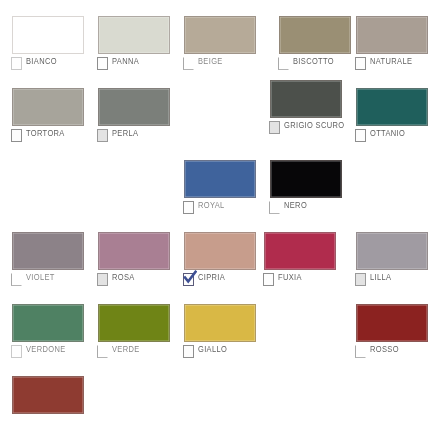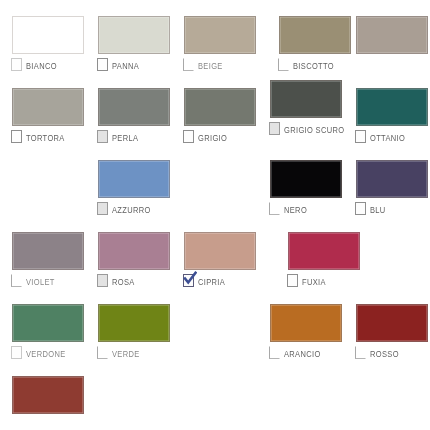--- a/index.html
+++ b/index.html
@@ -43,21 +43,21 @@
 
   .swatch-chip.is-white {
     border-color: rgba(205, 200, 196, 0.75);
   }
 
   .swatch-label-row {
     position: absolute;
     left: 11px;
     top: 57px;
     display: flex;
-    align-items: flex-end;
+    align-items: flex-start;
     gap: 4px;
     height: 14px;
   }
 
   .swatch-checkbox {
     position: relative;
     width: 11px;
     height: 13px;
     border: 1px solid #8e8e8e;
     background: #fdfdfd;
@@ -142,75 +142,65 @@
     </div>
     <div class="swatch-cell" style="left: 267px; top: 0px;">
       <div class="swatch-chip" title="BISCOTTO" style="background: rgb(154, 143, 116);"></div>
       <div class="swatch-label-row">
         <span class="swatch-checkbox partial"></span>
         <span class="swatch-name">BISCOTTO</span>
       </div>
     </div>
     <div class="swatch-cell" style="left: 344px; top: 0px;">
       <div class="swatch-chip" title="NATURALE" style="background: rgb(169, 158, 148);"></div>
+      <div class="swatch-label-row">
+        <span class="swatch-checkbox"></span>
+        <span class="swatch-name">NATURALE</span>
+      </div>
     </div>
     <div class="swatch-cell" style="left: 0px; top: 72px; padding-left: 39px;">
       <div class="swatch-chip" title="TORTORA" style="background: rgb(167, 164, 155);"></div>
       <div class="swatch-label-row">
         <span class="swatch-checkbox"></span>
         <span class="swatch-name">TORTORA</span>
       </div>
     </div>
     <div class="swatch-cell" style="left: 86px; top: 72px;">
       <div class="swatch-chip" title="PERLA" style="background: rgb(123, 127, 122);"></div>
       <div class="swatch-label-row">
         <span class="swatch-checkbox shaded"></span>
         <span class="swatch-name">PERLA</span>
       </div>
     </div>
-    <div class="swatch-cell" style="left: 172px; top: 72px;">
-      <div class="swatch-chip" title="GRIGIO" style="background: rgb(116, 120, 111);"></div>
-      <div class="swatch-label-row">
-        <span class="swatch-checkbox"></span>
-        <span class="swatch-name">GRIGIO</span>
-      </div>
-    </div>
     <div class="swatch-cell" style="left: 258px; top: 64px;">
       <div class="swatch-chip" title="GRIGIO SCURO" style="background: rgb(76, 80, 75);"></div>
       <div class="swatch-label-row">
         <span class="swatch-checkbox shaded"></span>
         <span class="swatch-name">GRIGIO SCURO</span>
       </div>
     </div>
     <div class="swatch-cell" style="left: 344px; top: 72px;">
       <div class="swatch-chip" title="OTTANIO" style="background: rgb(31, 95, 92);"></div>
       <div class="swatch-label-row">
         <span class="swatch-checkbox"></span>
         <span class="swatch-name">OTTANIO</span>
       </div>
     </div>
-    <div class="swatch-cell" style="left: 86px; top: 144px;">
-      <div class="swatch-chip" title="AZZURRO" style="background: rgb(109, 146, 196);"></div>
-      <div class="swatch-label-row">
-        <span class="swatch-checkbox shaded"></span>
-        <span class="swatch-name">AZZURRO</span>
+    <div class="swatch-cell" style="left: 172px; top: 144px;">
+      <div class="swatch-chip" title="ROYAL" style="background: rgb(63, 99, 156);"></div>
+      <div class="swatch-label-row">
+        <span class="swatch-checkbox"></span>
+        <span class="swatch-name dim">ROYAL</span>
       </div>
     </div>
     <div class="swatch-cell" style="left: 258px; top: 144px;">
       <div class="swatch-chip" title="NERO" style="background: rgb(7, 6, 8);"></div>
       <div class="swatch-label-row">
         <span class="swatch-checkbox partial"></span>
         <span class="swatch-name">NERO</span>
-      </div>
-    </div>
-    <div class="swatch-cell" style="left: 344px; top: 144px;">
-      <div class="swatch-chip" title="BLU" style="background: rgb(72, 65, 98);"></div>
-      <div class="swatch-label-row">
-        <span class="swatch-checkbox"></span>
-        <span class="swatch-name">BLU</span>
       </div>
     </div>
     <div class="swatch-cell" style="left: 0px; top: 216px;">
       <div class="swatch-chip" title="VIOLET" style="background: rgb(140, 130, 136);"></div>
       <div class="swatch-label-row">
         <span class="swatch-checkbox partial"></span>
         <span class="swatch-name dim">VIOLET</span>
       </div>
     </div>
     <div class="swatch-cell" style="left: 86px; top: 216px;">
@@ -224,46 +214,53 @@
       <div class="swatch-chip" title="CIPRIA" style="background: rgb(199, 157, 140);"></div>
       <div class="swatch-label-row">
         <span class="swatch-checkbox checked">
           <span class="tick"><svg viewBox="0 0 14 15" width="14" height="15">
               <path d="M2 7.5 L5.2 11.5 L12.5 1.8" fill="none" stroke="#3d4f93" stroke-width="2.6" stroke-linecap="square"></path>
             </svg></span>
         </span>
         <span class="swatch-name">CIPRIA</span>
       </div>
     </div>
-    <div class="swatch-cell" style="left: 276px; top: 216px;">
+    <div class="swatch-cell" style="left: 252px; top: 216px;">
       <div class="swatch-chip" title="FUXIA" style="background: rgb(176, 44, 77);"></div>
       <div class="swatch-label-row">
         <span class="swatch-checkbox"></span>
         <span class="swatch-name">FUXIA</span>
+      </div>
+    </div>
+    <div class="swatch-cell" style="left: 344px; top: 216px;">
+      <div class="swatch-chip" title="LILLA" style="background: rgb(160, 155, 162);"></div>
+      <div class="swatch-label-row">
+        <span class="swatch-checkbox shaded"></span>
+        <span class="swatch-name">LILLA</span>
       </div>
     </div>
     <div class="swatch-cell" style="left: 0px; top: 288px;">
       <div class="swatch-chip" title="VERDONE" style="background: rgb(79, 129, 99);"></div>
       <div class="swatch-label-row">
         <span class="swatch-checkbox faint"></span>
         <span class="swatch-name dim">VERDONE</span>
       </div>
     </div>
     <div class="swatch-cell" style="left: 86px; top: 288px;">
       <div class="swatch-chip" title="VERDE" style="background: rgb(111, 132, 22);"></div>
       <div class="swatch-label-row">
         <span class="swatch-checkbox partial"></span>
         <span class="swatch-name dim">VERDE</span>
       </div>
     </div>
-    <div class="swatch-cell" style="left: 258px; top: 288px;">
-      <div class="swatch-chip" title="ARANCIO" style="background: rgb(185, 108, 34);"></div>
-      <div class="swatch-label-row">
-        <span class="swatch-checkbox partial"></span>
-        <span class="swatch-name">ARANCIO</span>
+    <div class="swatch-cell" style="left: 172px; top: 288px;">
+      <div class="swatch-chip" title="GIALLO" style="background: rgb(217, 184, 69);"></div>
+      <div class="swatch-label-row">
+        <span class="swatch-checkbox"></span>
+        <span class="swatch-name">GIALLO</span>
       </div>
     </div>
     <div class="swatch-cell" style="left: 344px; top: 288px;">
       <div class="swatch-chip" title="ROSSO" style="background: rgb(139, 34, 32);"></div>
       <div class="swatch-label-row">
         <span class="swatch-checkbox partial"></span>
         <span class="swatch-name">ROSSO</span>
       </div>
     </div>
     <div class="swatch-cell" style="left: 0px; top: 360px;">

